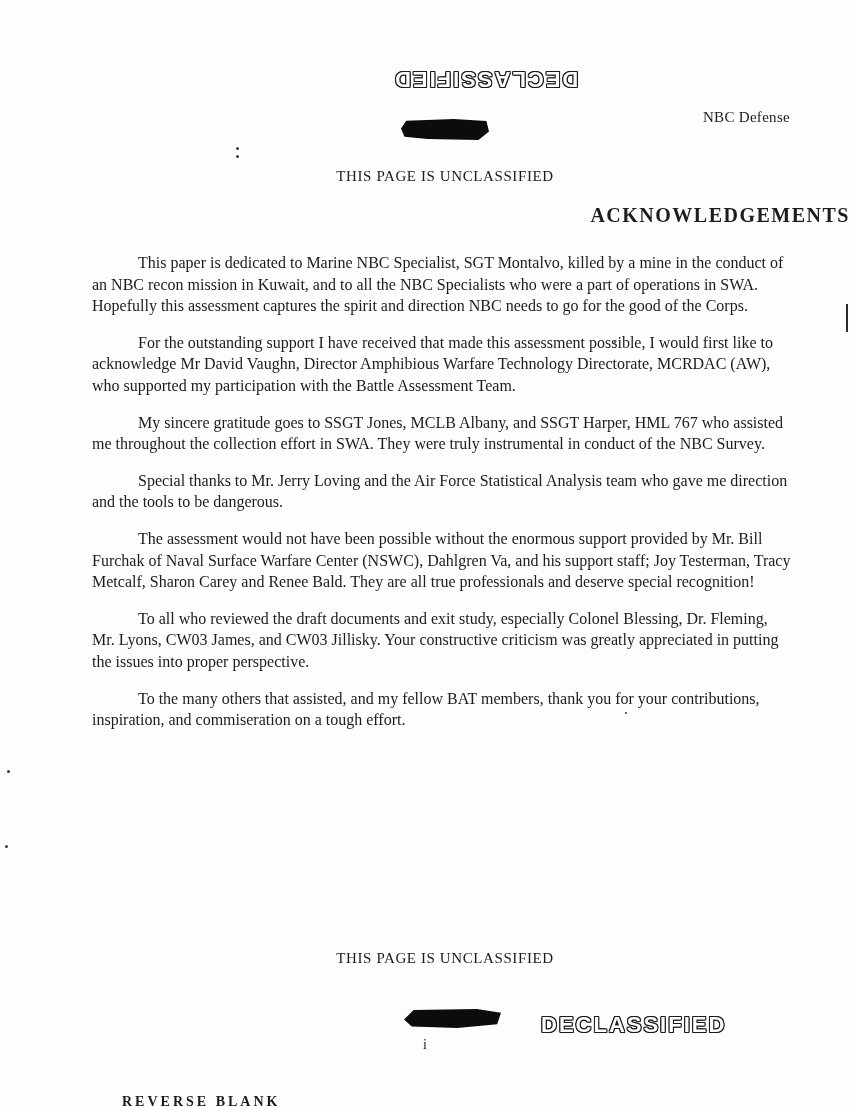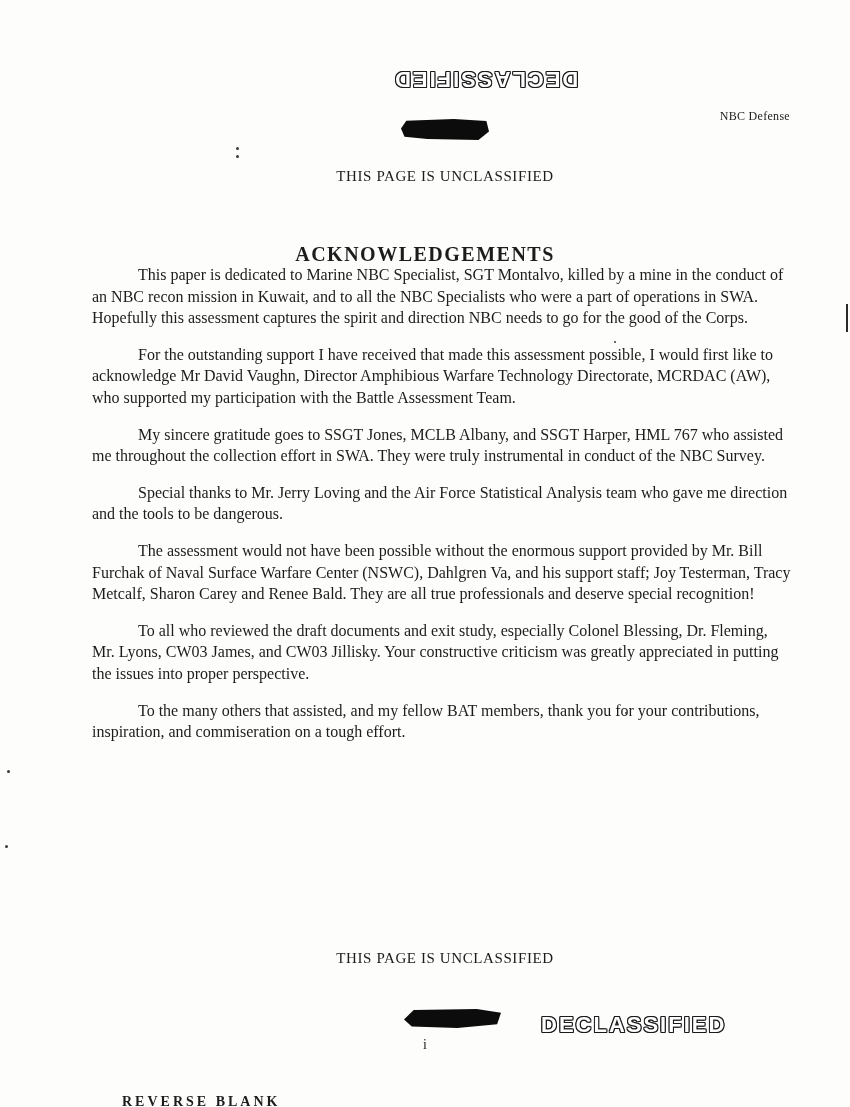--- a/index.html
+++ b/index.html
@@ -39,21 +39,21 @@
     position: absolute;
     top: 1012px;
     left: 541px;
     font-size: 22px;
   }
 
   .corner-label {
     position: absolute;
     top: 109px;
     right: 60px;
-    font-size: 12px;
+    font-size: 15px;
     letter-spacing: 0.3px;
   }
 
   
   .blob { position: absolute; background: #0c0c0c; }
   .blob-top {
     top: 119px; left: 401px; width: 88px; height: 21px;
     clip-path: polygon(0 45%, 6% 8%, 60% 0, 97% 10%, 100% 60%, 88% 100%, 30% 95%, 4% 85%);
   }
   .blob-bottom {
@@ -71,37 +71,36 @@
     margin-left: 20px;
   }
   .unclass-top { top: 168px; }
   .unclass-bottom { top: 950px; }
 
   .doc-title {
     position: absolute;
     top: 204px;
     left: 0;
     width: 100%;
-    text-align: center;
+    text-align: right;
     font-size: 20px;
     font-weight: bold;
     letter-spacing: 1.5px;
-    margin-top: 39px;
   }
 
   .body-text {
     position: absolute;
     top: 252px;
     left: 92px;
     width: 700px;
     font-size: 16px;
     line-height: 21.6px;
     text-align: left;
   }
-  .body-text p { margin: 12px 0 15px 0; text-indent: 46px; }
+  .body-text p { margin: 0 0 15px 0; text-indent: 46px; }
 
   .page-number {
     position: absolute;
     top: 1037px;
     left: 0;
     width: 100%;
     text-align: center;
     font-size: 14px;
   }
 

